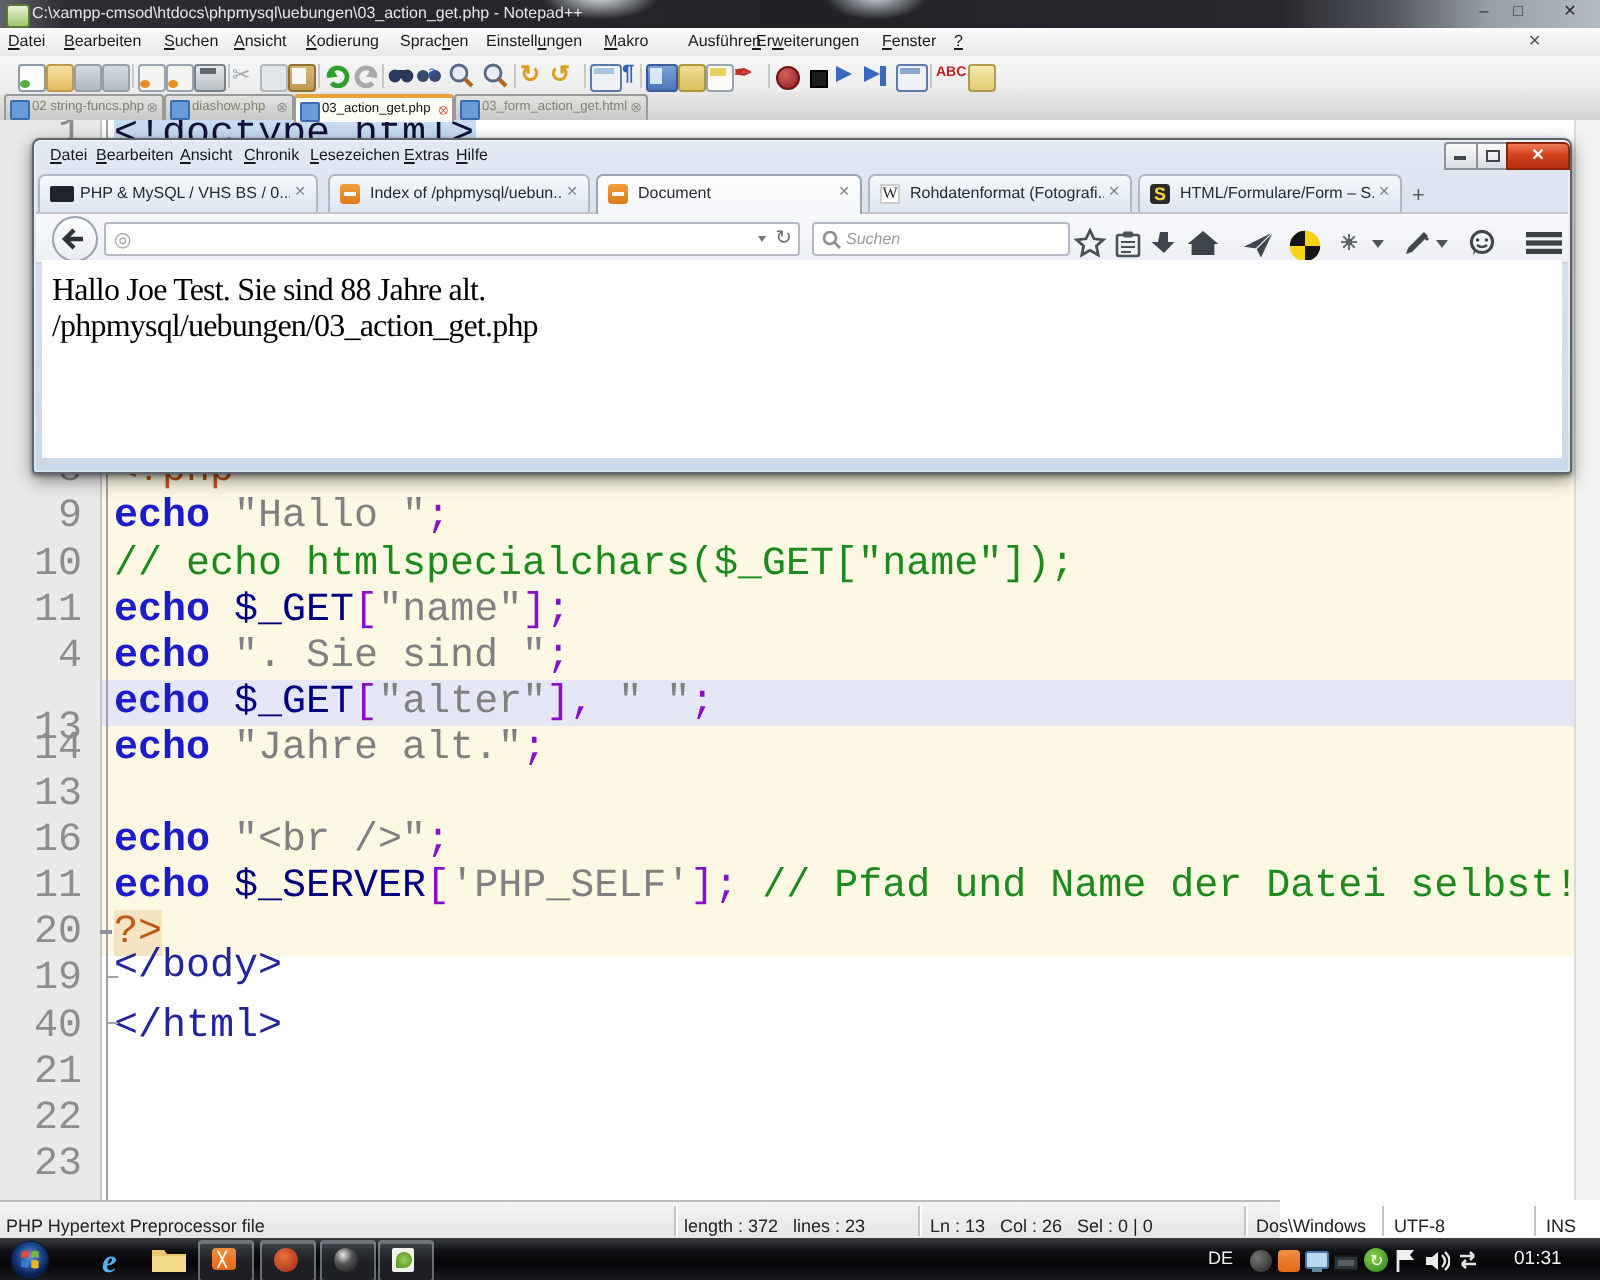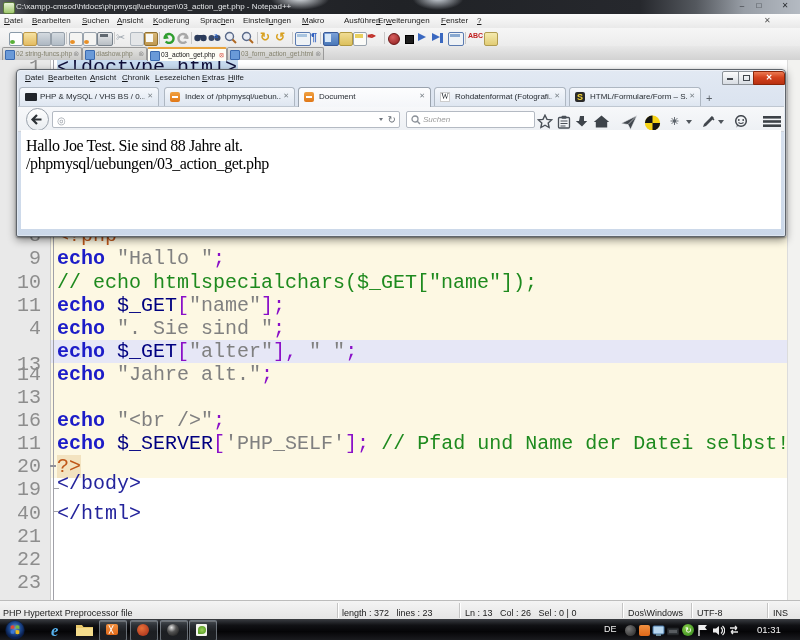--- a/index.html
+++ b/index.html
@@ -32,21 +32,21 @@
 .cl-num{position:absolute;left:0;width:41px;text-align:right;font-family:"Liberation Mono",monospace;font-size:20px;line-height:23.1px;color:#8d8d8d}
 .cl-tx{position:absolute;left:57px;font-family:"Liberation Mono",monospace;font-size:20px;line-height:23.1px;white-space:pre;color:#000}
 .kw{color:#1c1cc8;font-weight:bold}
 .str{color:#808080}
 .com{color:#1e8a1e}
 .vr{color:#000080}
 .op{color:#8a10c8}
 .tag{color:#24249c}
 .php{color:#bf5618}
 
-#statusbar{left:0;top:600px;width:800px;height:19px;background:linear-gradient(#f4f4f4,#e4e4e4);border-top:1px solid #bcbcbc;font-size:9px;color:#222}
+#statusbar{left:0;top:600px;width:640px;height:19px;background:linear-gradient(#f4f4f4,#e4e4e4);border-top:1px solid #bcbcbc;font-size:9px;color:#222}
 #statusbar span{position:absolute;top:7px;white-space:nowrap}
 .ssep{position:absolute;top:2px;width:1px;height:15px;background:#c4c4c4;border-right:1px solid #fff}
 
 #taskbar{left:0;top:619px;width:800px;height:21px;background:linear-gradient(#3a3d42,#101114 30%,#050507 60%,#1a1b1f)}
 .tbtn{top:620px;width:26px;height:19px;background:linear-gradient(rgba(120,130,140,.35),rgba(40,45,50,.3));border:1px solid rgba(175,185,195,.5);border-radius:2px;box-shadow:inset 0 1px 0 rgba(255,255,255,.22)}
 #tray{color:#f0f0f0;font-size:9px}
 
 #ff{left:16px;top:69px;width:768px;height:166px;background:linear-gradient(#e2e9f3 0,#d8e1ee 30%,#cbd8e9 100%);border:1px solid #5f656c;border-radius:4px 4px 2px 2px;box-shadow:inset 0 0 0 1px rgba(255,255,255,.35),0 3px 9px rgba(0,0,0,.45),0 1px 2px rgba(0,0,0,.4);z-index:10}
 #ffmenu{left:8px;top:2.5px;font-size:8px;color:#15181c}
 #ffmenu span{margin-right:0px;position:absolute;top:0;white-space:nowrap}

